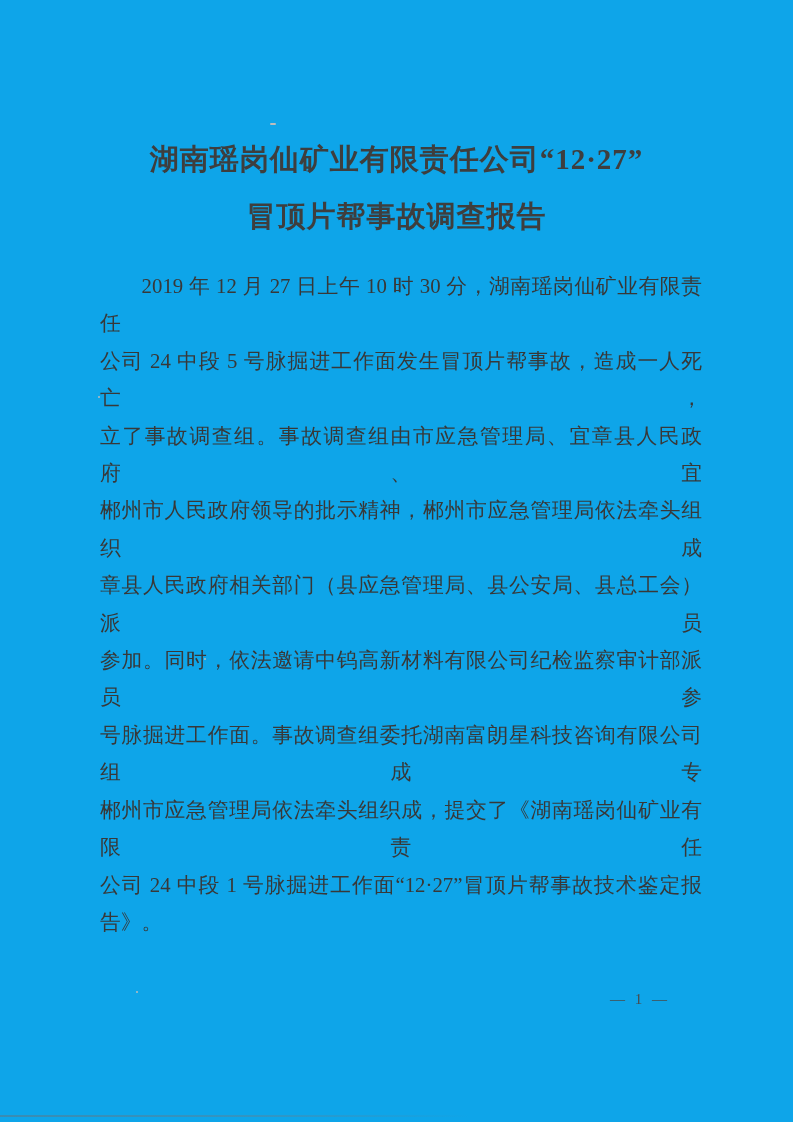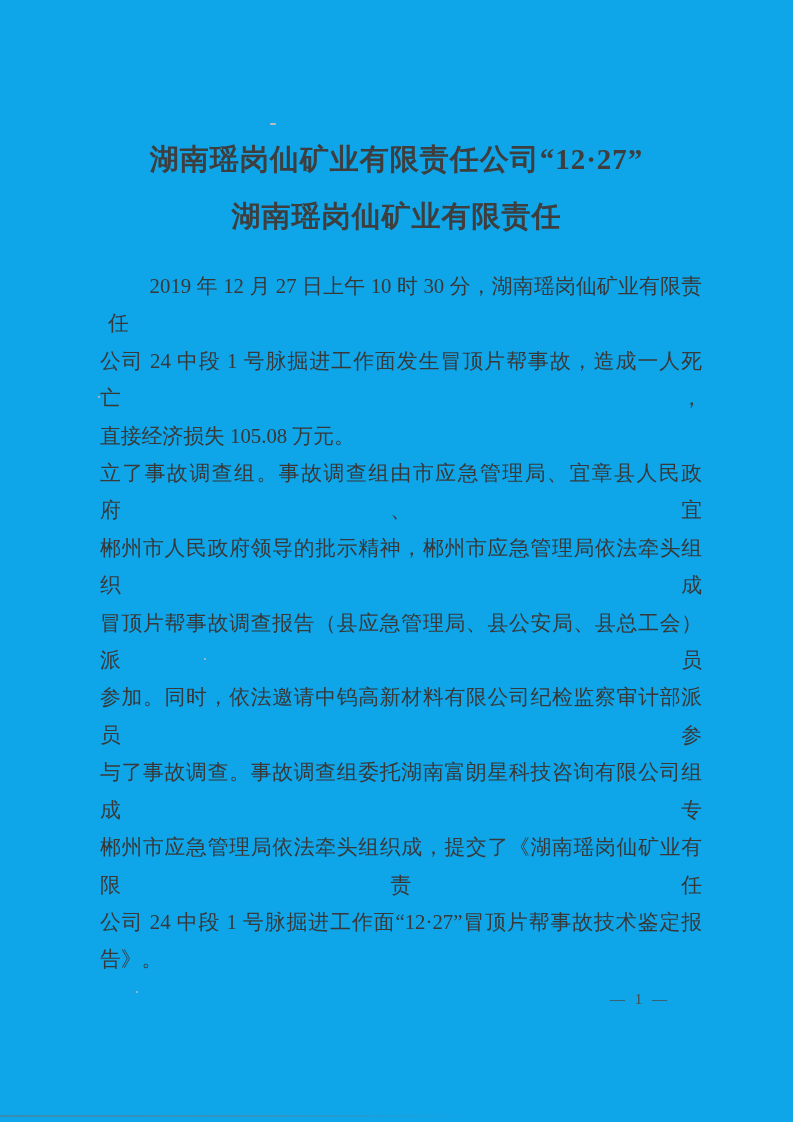--- a/index.html
+++ b/index.html
@@ -41,21 +41,21 @@
     color: #383838;
   }
   .para { margin: 0; padding: 0; }
   .line {
     display: block;
     line-height: 37.4px;
     text-align: justify;
     text-align-last: justify;
     white-space: normal;
   }
-  .line.indent { text-indent: 2em; margin-left: 8px; }
+  .line.indent { text-indent: 2em; }
   .line.last { text-align-last: left; }
   .page-number {
     position: absolute;
     top: 991px;
     left: 560px;
     width: 160px;
     text-align: center;
     font-size: 15px;
     letter-spacing: 3px;
     color: #4a4a4a;
@@ -93,35 +93,34 @@
   .speck.s3 { left: 204px; top: 658px; width: 2px; height: 2px; }
   .speck.s4 { left: 136px; top: 991px; width: 2px; height: 2px; }
 </style>
 </head>
 <body>
 
 <div class="page">
 
   <h1 class="title">
     <span class="title-line">湖南瑶岗仙矿业有限责任公司“12·27”</span>
-    <span class="title-line">湖南瑶岗仙矿业有限责任</span>
+    <span class="title-line">冒顶片帮事故调查报告</span>
   </h1>
 
   <div class="body-text">
       <p class="para body">
         <span class="line indent">2019 年 12 月 27 日上午 10 时 30 分，湖南瑶岗仙矿业有限责任</span>
-        <span class="line">公司 24 中段 1 号脉掘进工作面发生冒顶片帮事故，造成一人死亡，</span>
-        <span class="line last">直接经济损失 105.08 万元。</span>
+        <span class="line">公司 24 中段 5 号脉掘进工作面发生冒顶片帮事故，造成一人死亡，</span>
       </p>
       <p class="para body">
         <span class="line">立了事故调查组。事故调查组由市应急管理局、宜章县人民政府、宜</span>
         <span class="line">郴州市人民政府领导的批示精神，郴州市应急管理局依法牵头组织成</span>
-        <span class="line">冒顶片帮事故调查报告（县应急管理局、县公安局、县总工会）派员</span>
+        <span class="line">章县人民政府相关部门（县应急管理局、县公安局、县总工会）派员</span>
         <span class="line">参加。同时，依法邀请中钨高新材料有限公司纪检监察审计部派员参</span>
-        <span class="line">与了事故调查。事故调查组委托湖南富朗星科技咨询有限公司组成专</span>
+        <span class="line">号脉掘进工作面。事故调查组委托湖南富朗星科技咨询有限公司组成专</span>
         <span class="line">郴州市应急管理局依法牵头组织成，提交了《湖南瑶岗仙矿业有限责任</span>
         <span class="line last">公司 24 中段 1 号脉掘进工作面“12·27”冒顶片帮事故技术鉴定报告》。</span>
       </p>
     </div>
 
   <div class="page-number">— 1 —</div>
 
   <div class="edge-right"></div>
   <div class="edge-bottom"></div>
 

